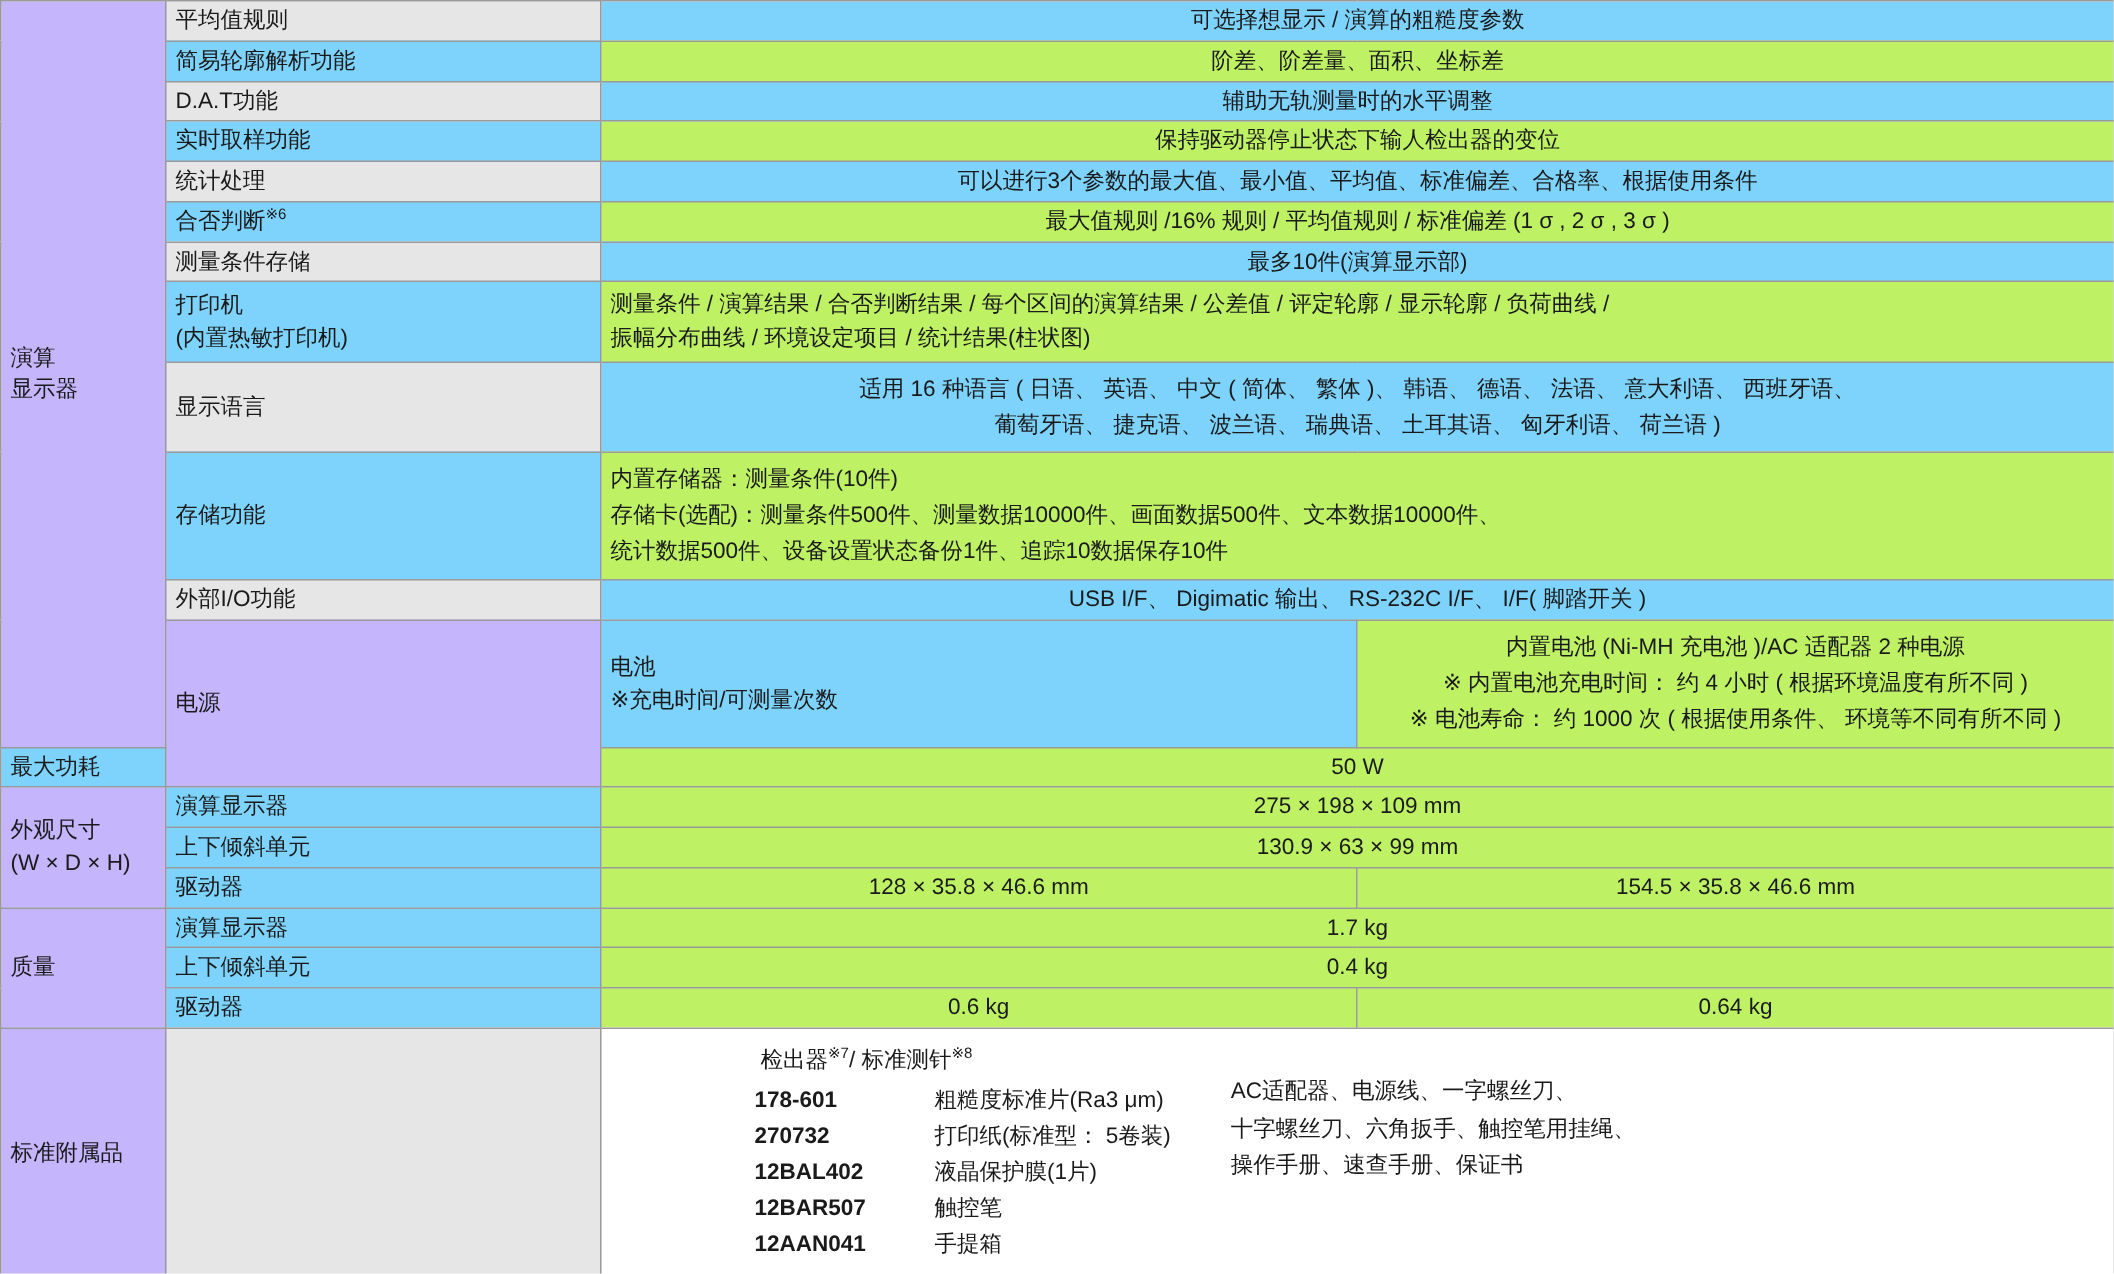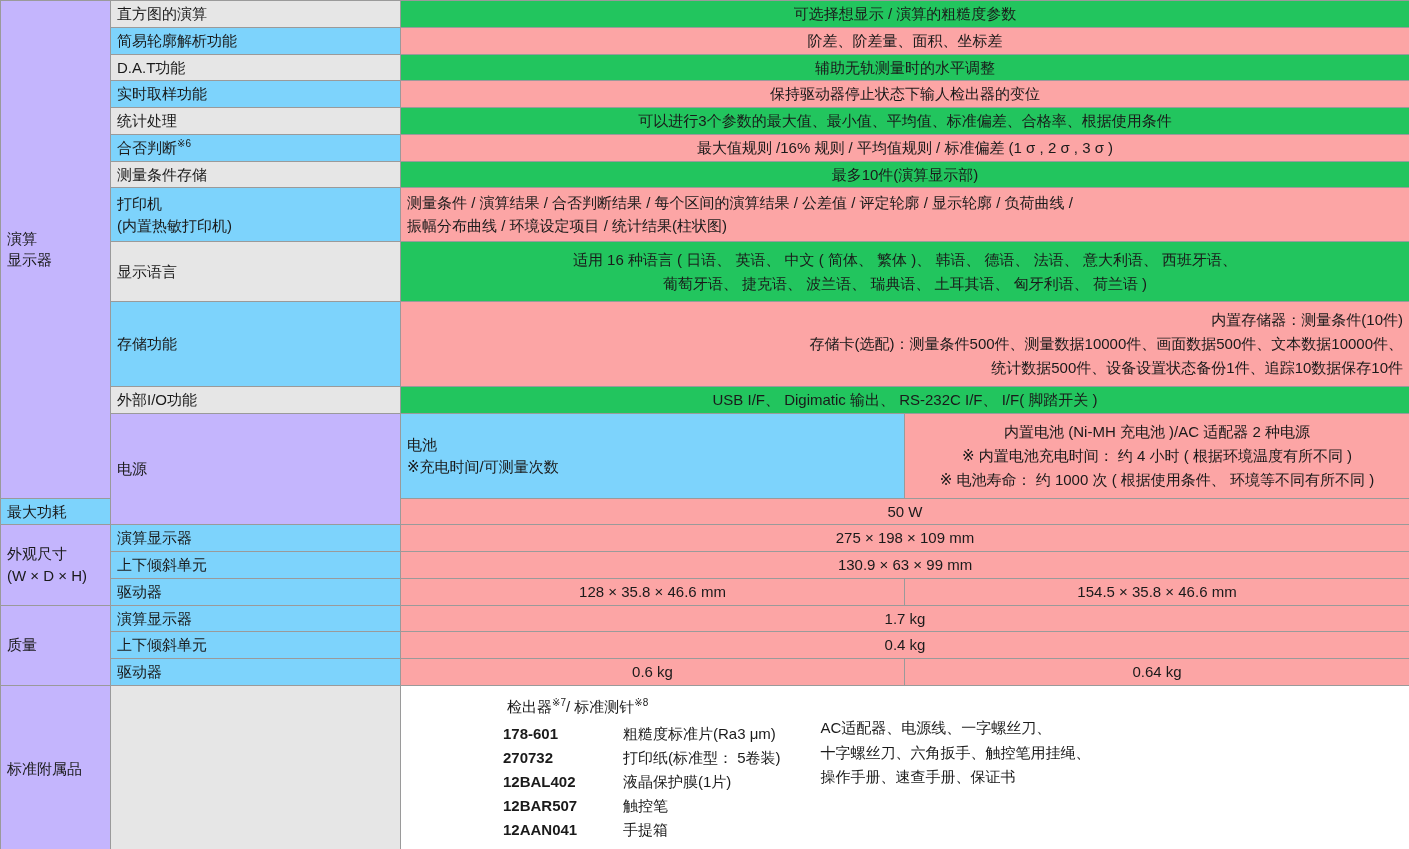--- a/index.html
+++ b/index.html
@@ -33,30 +33,30 @@
     width: 110px;
     font-size: 15px;
   }
   td.sub {
     background: #e6e6e6;
     text-align: left;
     padding-left: 10px;
     width: 290px;
   }
   td.val {
-    background: #22c55e;
+    background: #7dd3fc;
     text-align: center;
   }
   td.val-left {
     background: #ffffff;
     text-align: left;
     padding-left: 12px;
   }
   td.val-shade {
-    background: #fca5a5;
+    background: #bef264;
     text-align: center;
   }
   td.sub-shade {
     background: #7dd3fc;
   }
   .sup {
     font-size: 10px;
     vertical-align: super;
   }
   .two-line {
@@ -94,21 +94,21 @@
   }
   .acc-line {
     line-height: 1.65;
   }
   .lang-block {
     text-align: center;
     line-height: 1.55;
     padding: 4px 0;
   }
   .store-block {
-    text-align: right;
+    text-align: left;
     line-height: 1.6;
     padding: 4px 0;
   }
   .battery-block {
     text-align: center;
     line-height: 1.6;
     padding: 4px 0;
   }
   .printer-block {
     text-align: left;
@@ -123,21 +123,21 @@
   <colgroup>
     <col style="width:110px">
     <col style="width:290px">
     <col style="width:504px">
     <col style="width:505px">
   </colgroup>
   <tbody>
 
     <tr>
       <td class="cat" rowspan="12"><span>演算<br>显示器</span></td>
-      <td class="sub">直方图的演算</td>
+      <td class="sub">平均值规则</td>
       <td class="val" colspan="2">可选择想显示 / 演算的粗糙度参数</td>
     </tr>
     <tr>
       <td class="sub sub-shade">简易轮廓解析功能</td>
       <td class="val-shade" colspan="2">阶差、阶差量、面积、坐标差</td>
     </tr>
     <tr>
       <td class="sub">D.A.T功能</td>
       <td class="val" colspan="2">辅助无轨测量时的水平调整</td>
     </tr>

